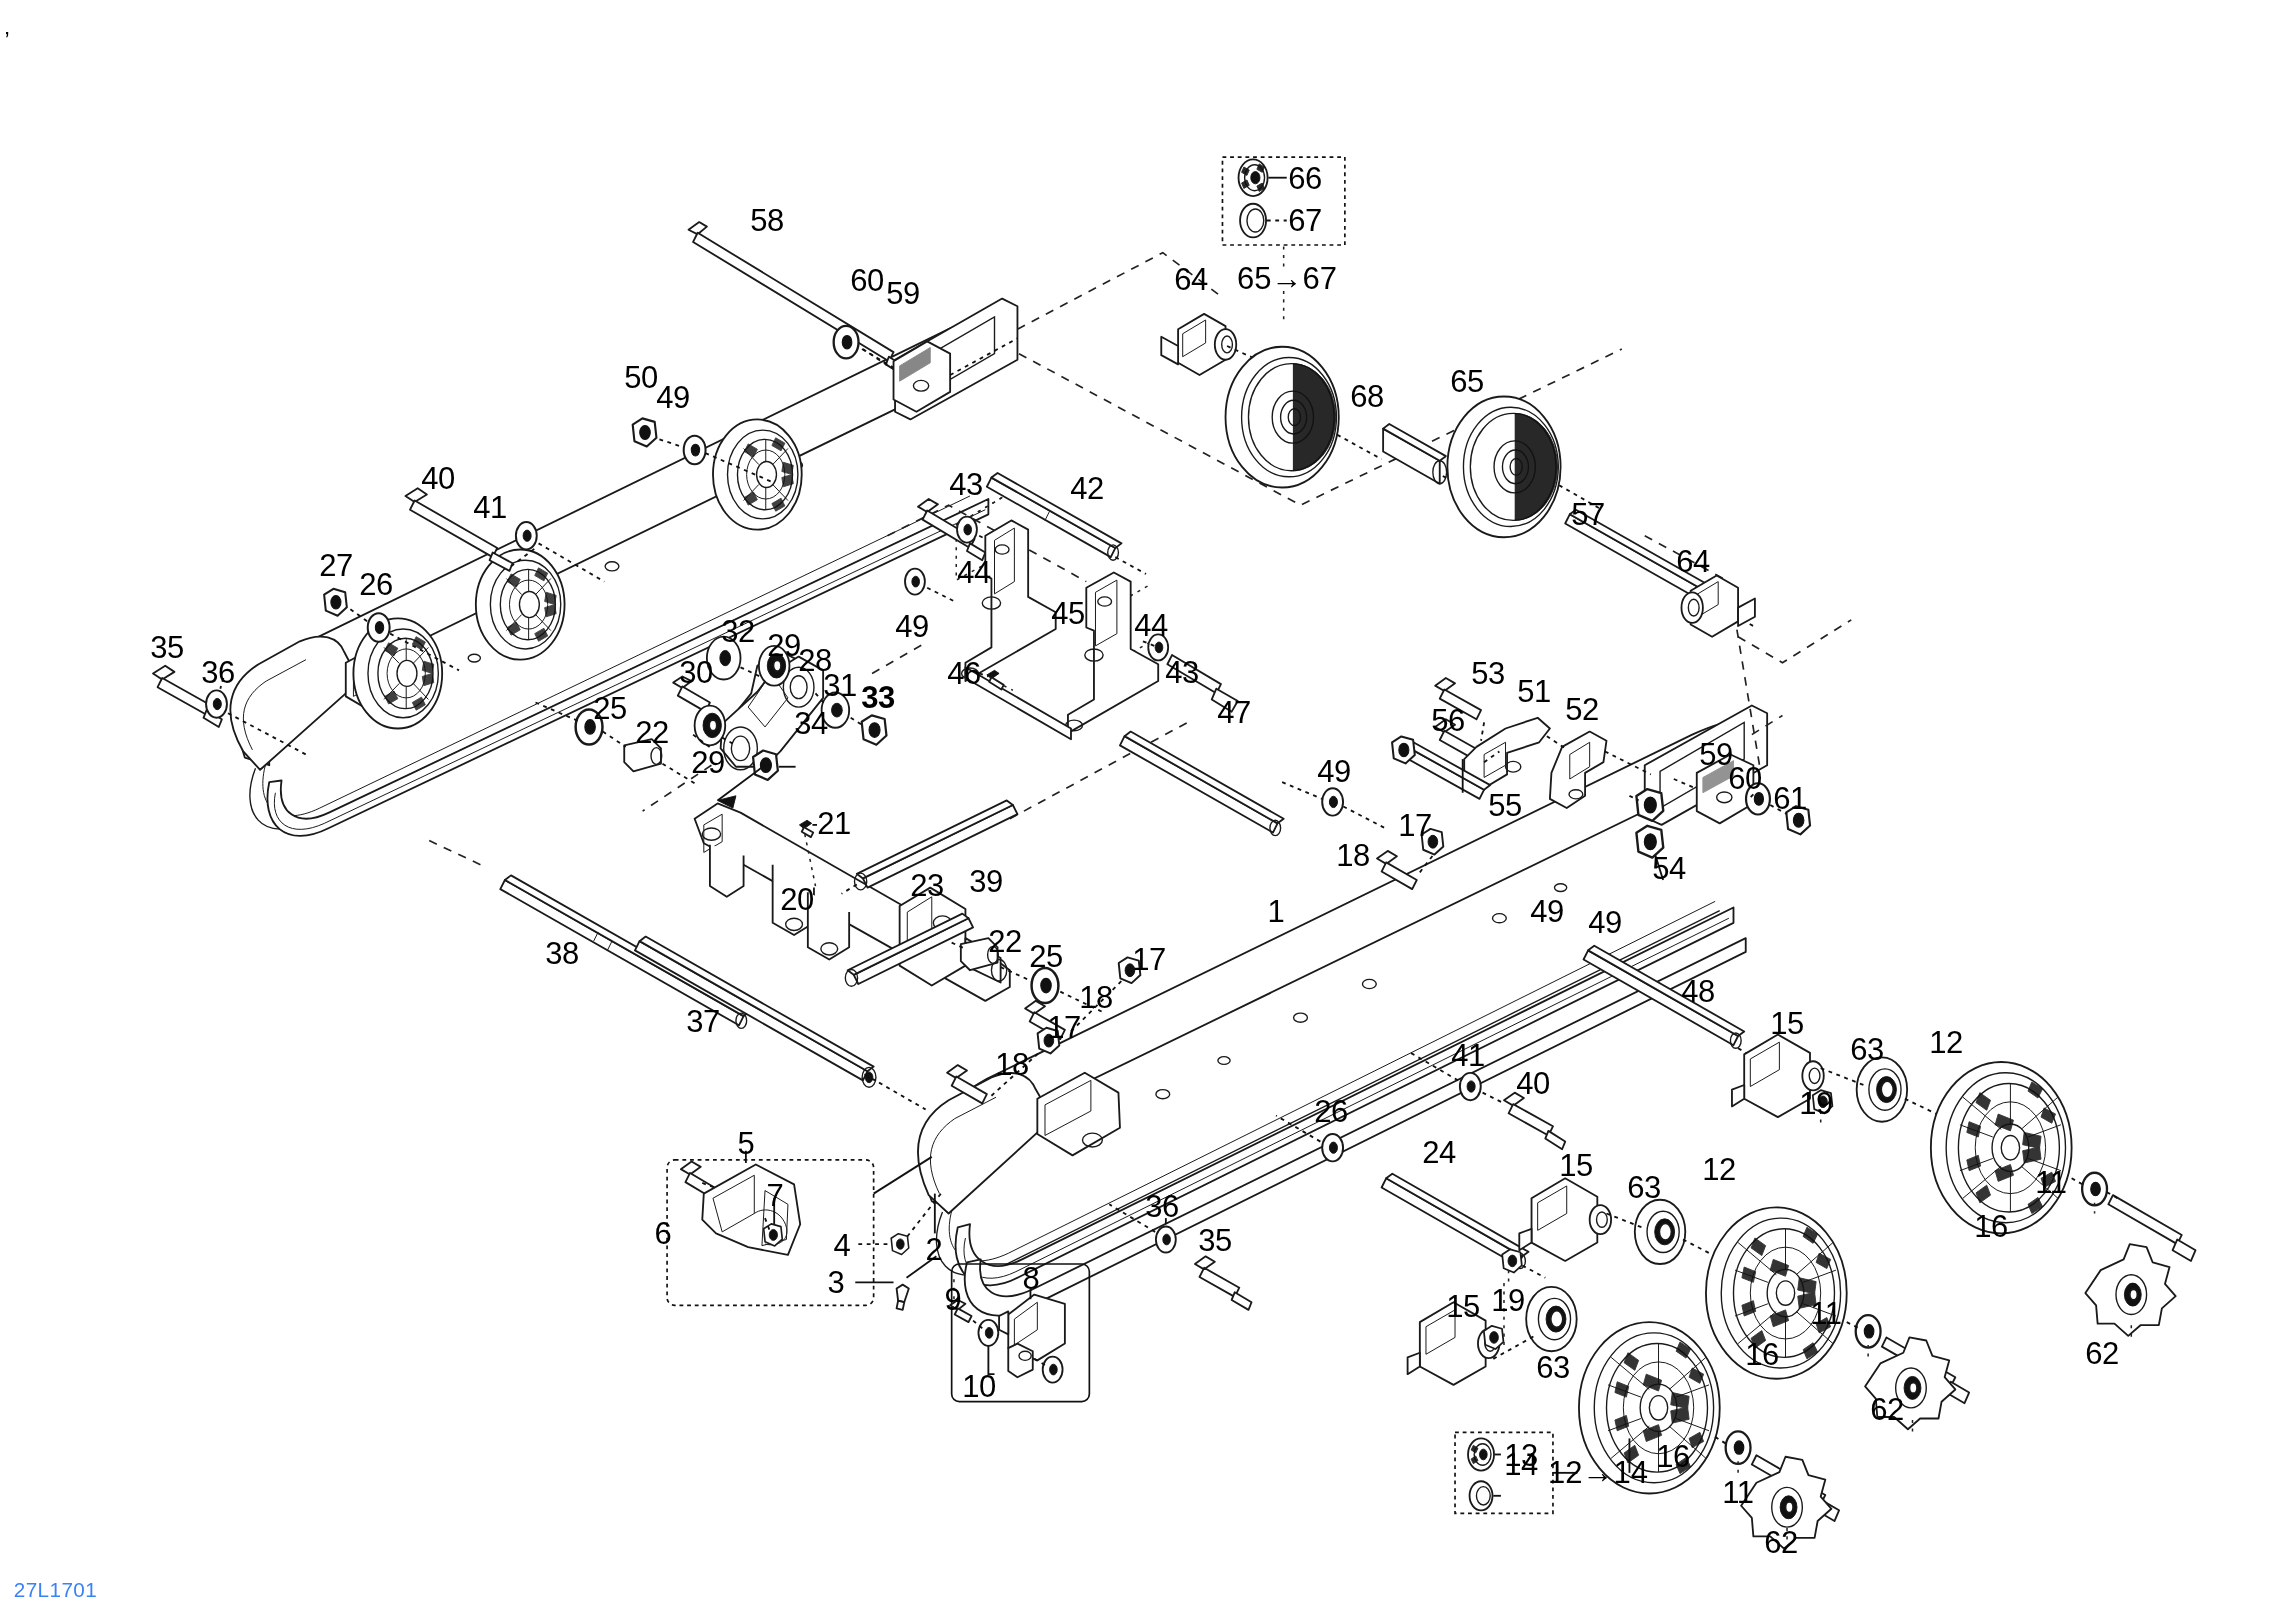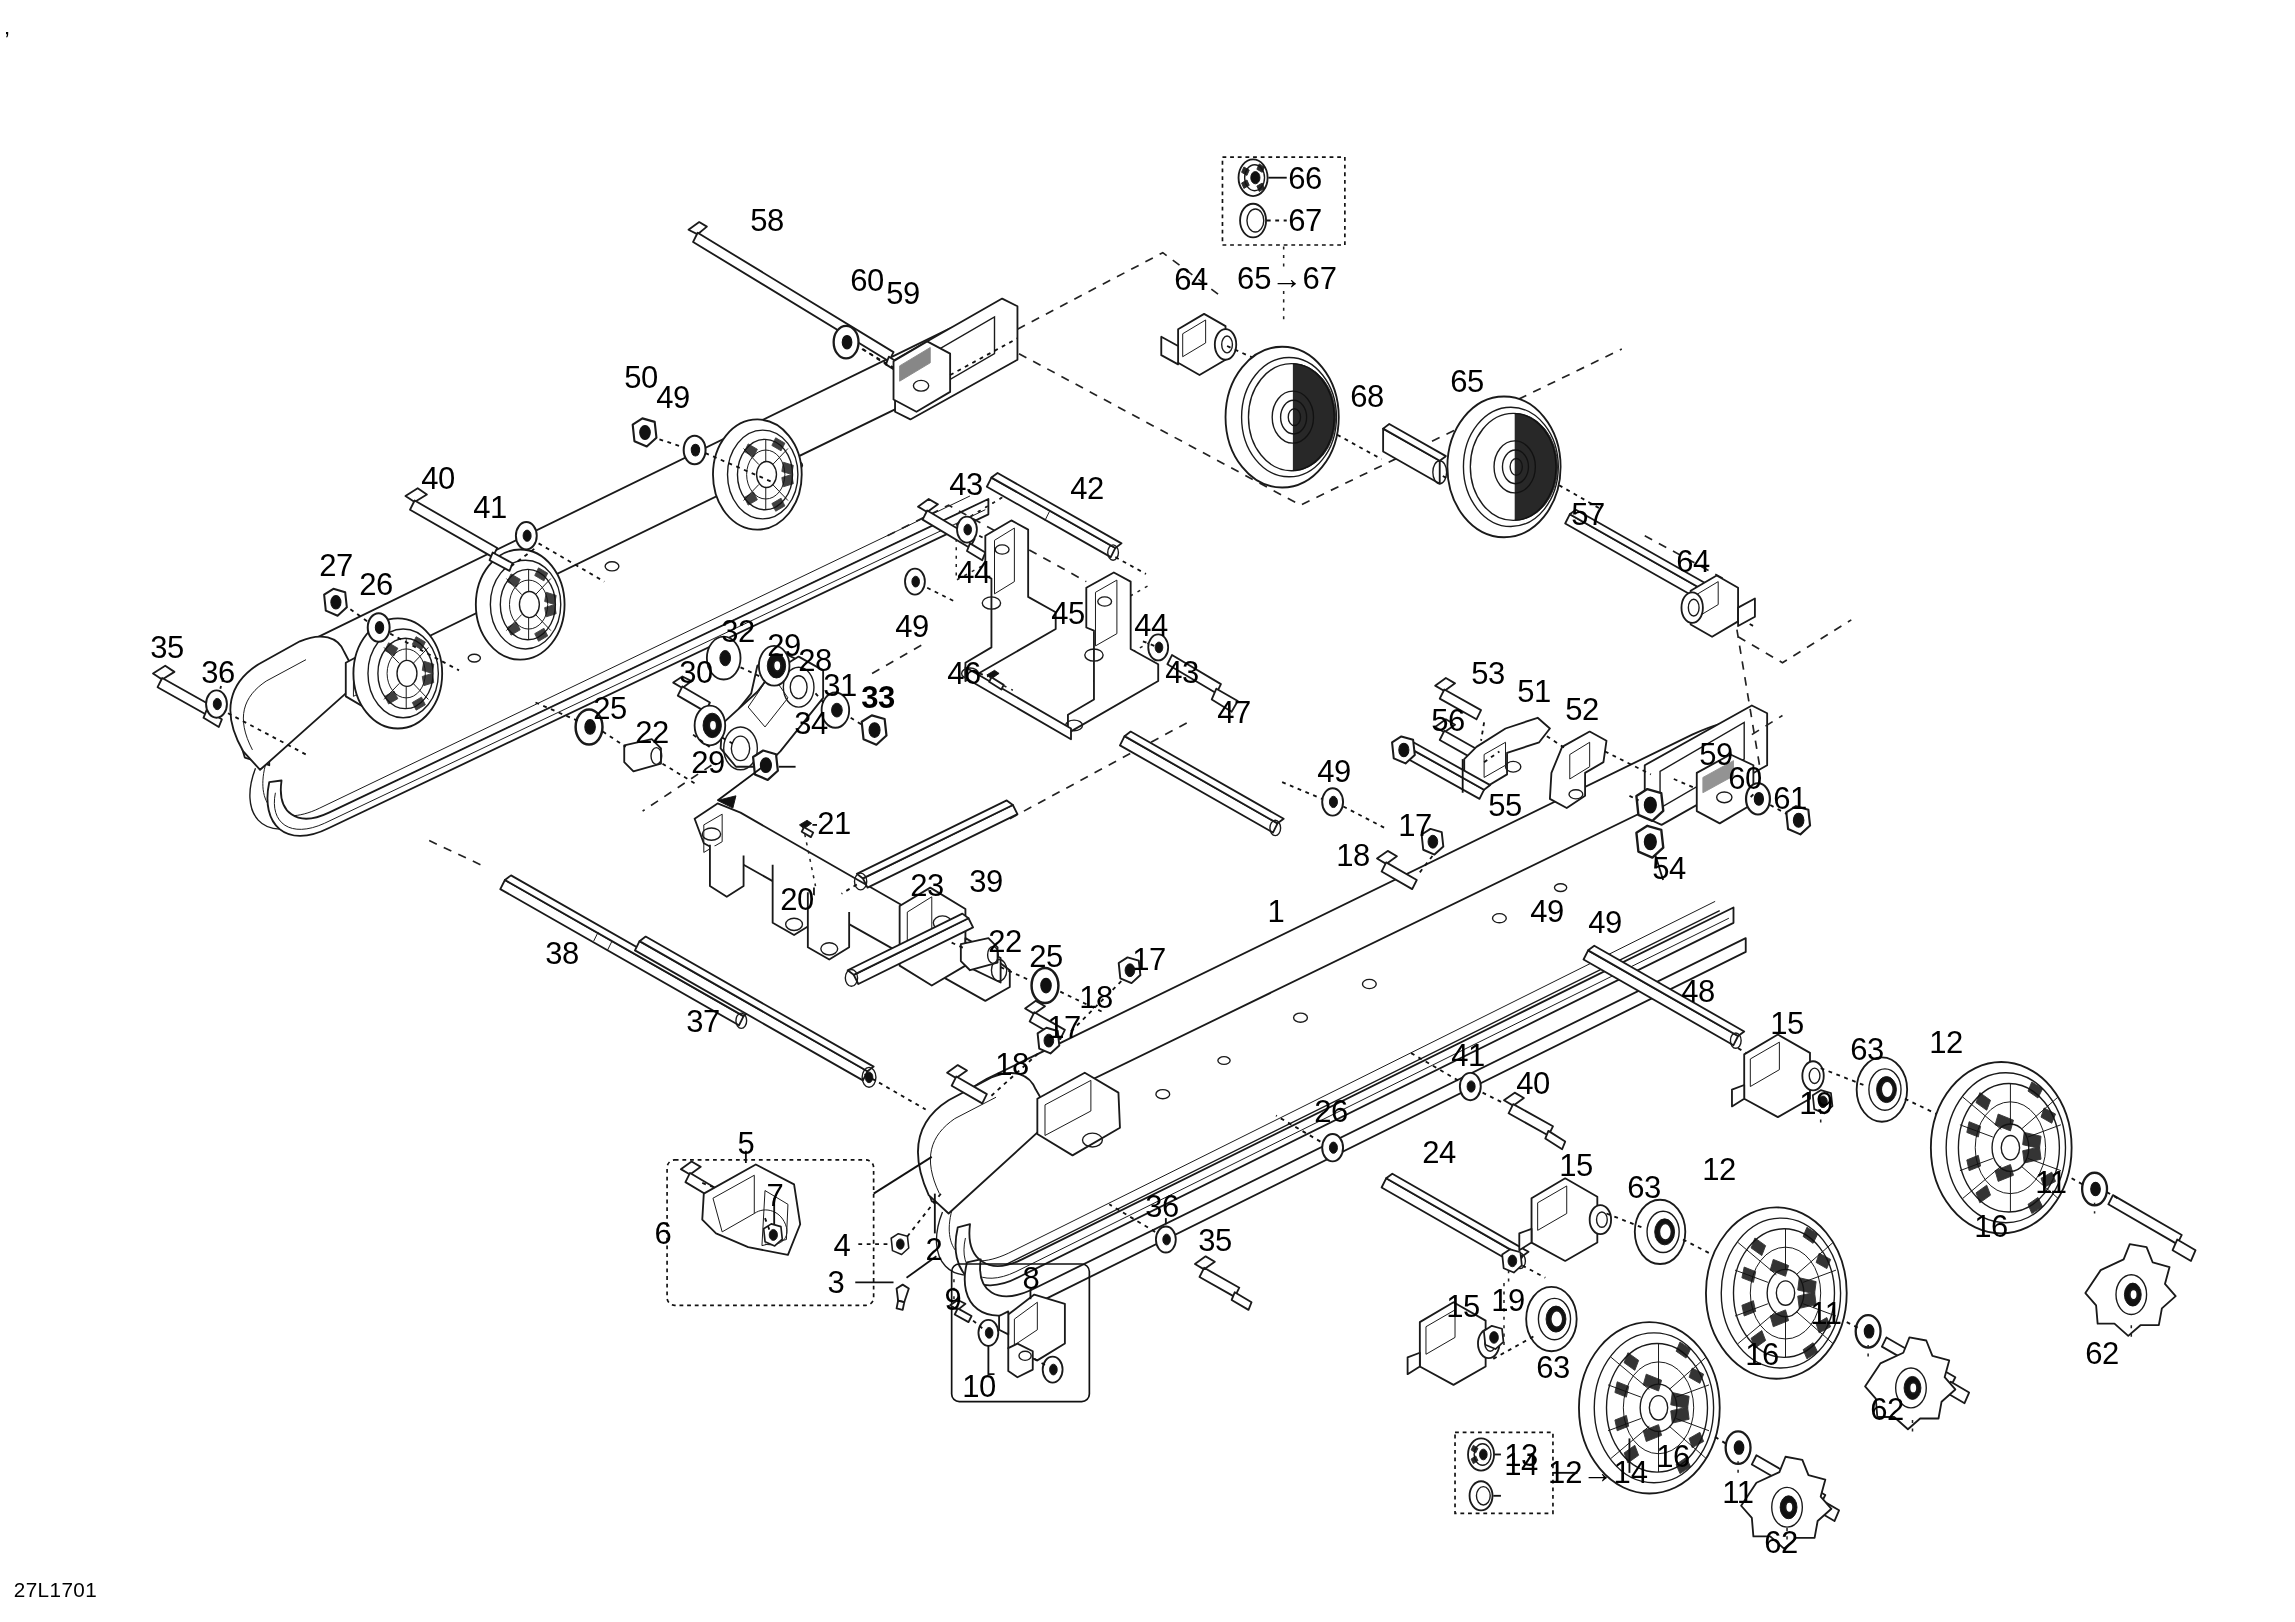--- a/index.html
+++ b/index.html
@@ -1,20 +1,20 @@
 <!DOCTYPE html>
 <html style="font-size:12.2px"><head>
 <meta charset="utf-8">
 <style>
   html,body{margin:0;padding:0;background:#fff;}
   body{font-family:"Liberation Sans",sans-serif;}
   #stage{position:relative;width:2295px;height:1623px;background:#fff;overflow:hidden;}
   #art{position:absolute;left:0;top:0;width:2295px;height:1623px;}
   .lbl{position:absolute;font-family:"Liberation Sans",sans-serif;font-size:31px;color:#000;line-height:1;white-space:nowrap;transform:translate(-50%,-50%);letter-spacing:-0.4px;}
-  .code{position:absolute;left:13.8px;top:1578px;font-size:20.7px;color:#000000;letter-spacing:0.4px;}
+  .code{position:absolute;left:13.8px;top:1578px;font-size:20.7px;color:#3b82f6;letter-spacing:0.4px;}
   .tick{position:absolute;left:4.6px;top:27.5px;font-size:23px;color:#000;}
   .grp{position:absolute;font-size:31px;white-space:nowrap;transform:translate(-50%,-50%);}
 </style>
 </head>
 <body>
 
 <div id="stage">
 
   <div class="tick">’</div>
 

